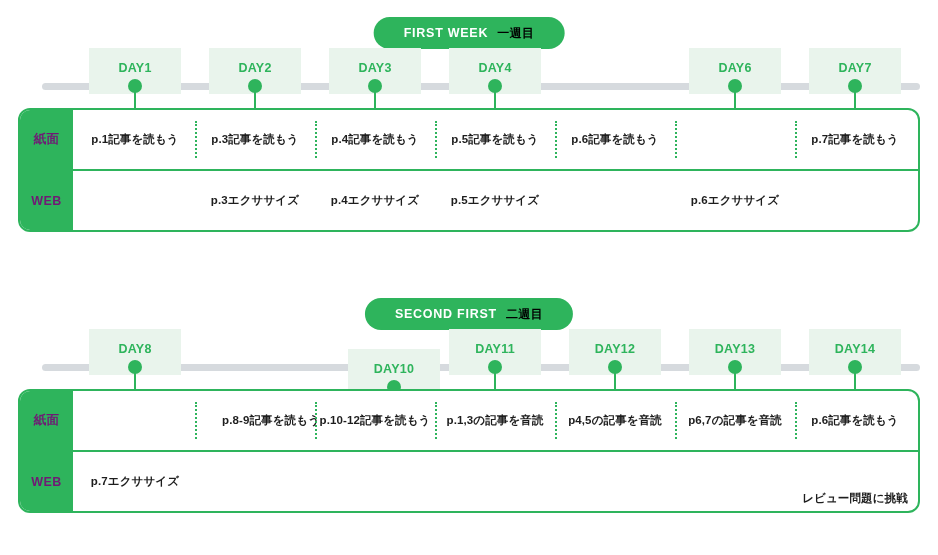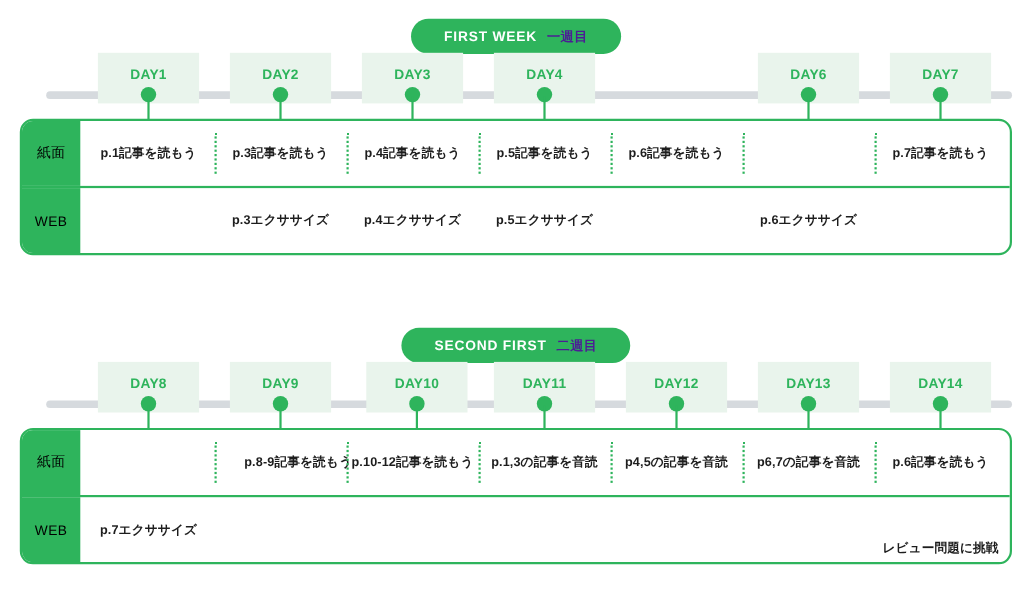--- a/index.html
+++ b/index.html
@@ -52,21 +52,21 @@
     gap: 9px;
     white-space: nowrap;
   }
   .week-pill .pill-en {
     color: #ffffff;
     font-size: 12.5px;
     font-weight: bold;
     letter-spacing: 0.06em;
   }
   .week-pill .pill-ja {
-    color: #4c1d95;
+    color: #000000;
     font-size: 12px;
     font-weight: bold;
     letter-spacing: 0.03em;
   }
 
   
   .timeline {
     position: relative;
     height: 60px;
   }
@@ -142,26 +142,26 @@
     position: relative;
     height: 59px;
   }
   .card-row.row-top {
     border-bottom: 2px solid #2eb45c;
   }
   .row-label {
     flex: 0 0 53px;
     width: 53px;
     background: #2eb45c;
-    color: #000000;
+    color: #701a75;
     display: flex;
     align-items: center;
     justify-content: center;
     font-size: 12.5px;
-    font-weight: normal;
+    font-weight: bold;
     letter-spacing: 0.03em;
   }
   .row-label.ja { font-size: 12.5px; }
   .row-cells {
     position: relative;
     flex: 1 1 auto;
   }
   .cell {
     position: absolute;
     top: 0;
@@ -303,28 +303,21 @@
       </div>
       <div class="timeline">
         <div class="timeline-bar"></div>
         <div class="day-slot" style="left: 89px;">
           <div class="day-box">
             <span class="day-label">DAY8</span>
           </div>
           <div class="day-dot"></div>
           <div class="day-stem"></div>
         </div>
-        <div class="day-slot" style="left: 209px;">
-          <div class="day-box">
-            <span class="day-label">DAY9</span>
-          </div>
-          <div class="day-dot"></div>
-          <div class="day-stem"></div>
-        </div>
-        <div class="day-slot" style="left: 333px;">
+        <div class="day-slot" style="left: 348px; margin-top: 20px;">
           <div class="day-box">
             <span class="day-label">DAY10</span>
           </div>
           <div class="day-dot"></div>
           <div class="day-stem"></div>
         </div>
         <div class="day-slot" style="left: 449px;">
           <div class="day-box">
             <span class="day-label">DAY11</span>
           </div>

